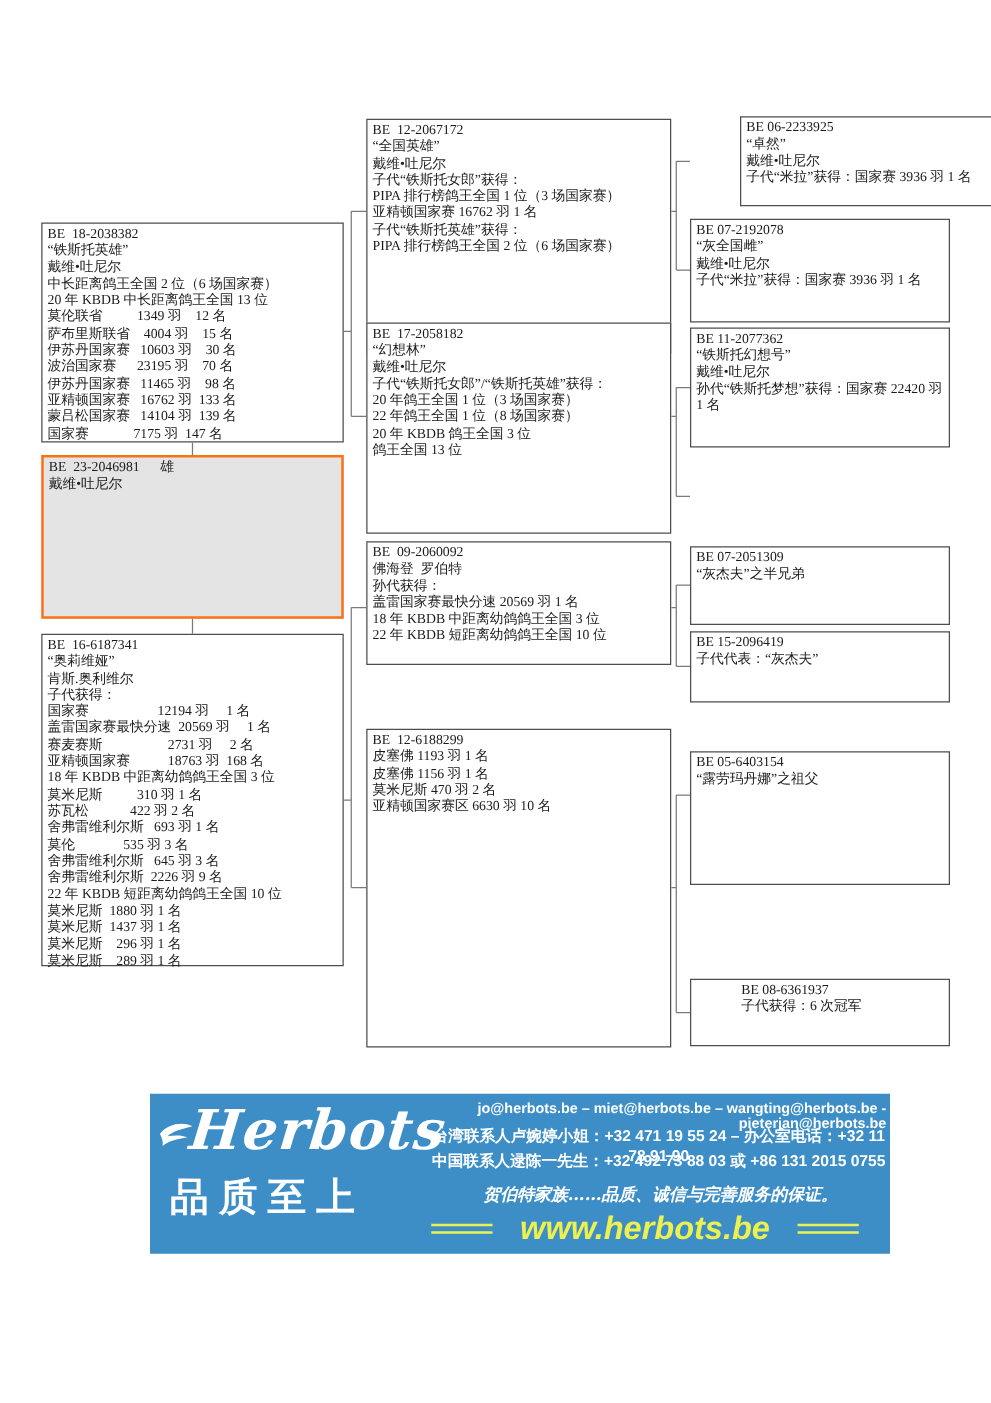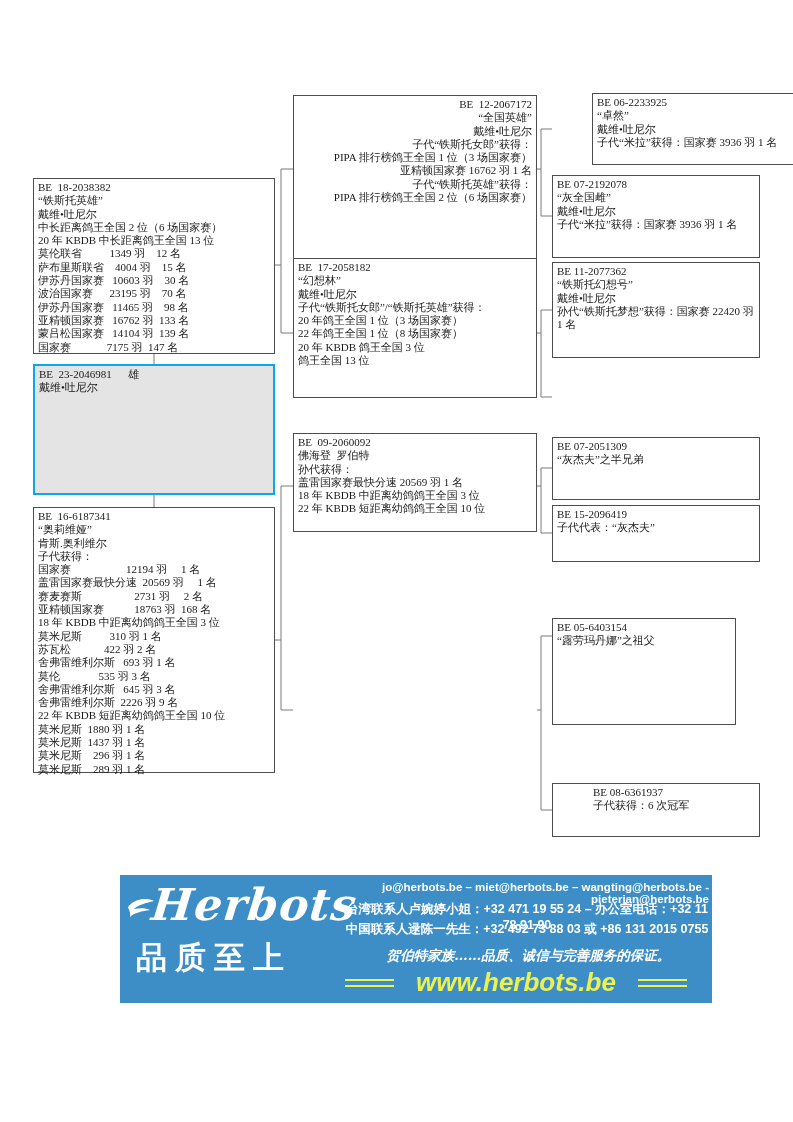--- a/index.html
+++ b/index.html
@@ -6,33 +6,33 @@
   body{width:793px;height:1122px;background:#ffffff;position:relative;
        font-family:"Liberation Serif","DejaVu Serif",serif;}
   #page{position:absolute;left:0;top:0;width:793px;height:1122px;background:#fff;overflow:hidden;}
 
   
   .pbox{position:absolute;background:#fff;border:1px solid #4d4d4d;
         padding:2px 4px;box-sizing:border-box;color:#1a1a1a;}
   .pbox .ln{font-size:11px;line-height:13.3px;white-space:pre-wrap;
             font-family:"Liberation Serif","DejaVu Serif",serif;}
   #box-l1{left:33px;top:178px;width:242px;height:176px;}
-  #box-l2{left:33px;top:364px;width:242px;height:131px;background:#e4e4e4;border:2px solid #0ea5e9;}
+  #box-l2{left:33px;top:364px;width:242px;height:131px;background:#e4e4e4;border:2px solid #f97316;}
   #box-l3{left:33px;top:507px;width:242px;height:266px;}
-  #box-m1{left:293px;top:95px;width:244px;height:188px;text-align:right;}
-  #box-m2{left:293px;top:258px;width:244px;height:140px;}
+  #box-m1{left:293px;top:95px;width:244px;height:188px;}
+  #box-m2{left:293px;top:258px;width:244px;height:169px;}
   #box-m3{left:293px;top:433px;width:244px;height:99px;}
   #box-m4{left:293px;top:583px;width:244px;height:255px;}
   #box-r1{left:552px;top:93px;width:208px;height:72px;margin-left:40px;}
   #box-r2{left:552px;top:175px;width:208px;height:83px;}
   #box-r3{left:552px;top:262px;width:208px;height:96px;}
   #box-r4{left:552px;top:362px;width:208px;height:70px;}
   #box-r5{left:552px;top:437px;width:208px;height:63px;}
   #box-r6{left:552px;top:505px;width:208px;height:57px;}
-  #box-r7{left:552px;top:618px;width:184px;height:107px;}
+  #box-r7{left:552px;top:601px;width:208px;height:107px;}
   #box-r8{left:552px;top:783px;width:208px;height:54px;padding-left:40px;}
 
   #connectors{position:absolute;left:0;top:0;width:793px;height:1122px;}
 
   
   #banner{position:absolute;left:120px;top:875px;width:592px;height:128px;
           background:#3d8ec6;color:#fff;font-family:"Liberation Sans","DejaVu Sans",sans-serif;}
   #logo{position:absolute;left:6px;top:4px;width:230px;height:58px;}
   #logo .wing{position:absolute;left:0;top:16px;}
   #logo .word{position:absolute;left:26px;top:0;font-family:"DejaVu Serif",serif;
@@ -145,20 +145,29 @@
   <div class="pbox" id="box-m3">
     <div>
         <div class="ln">BE  09-2060092</div>
         <div class="ln">佛海登  罗伯特</div>
         <div class="ln">孙代获得：</div>
         <div class="ln">盖雷国家赛最快分速 20569 羽 1 名</div>
         <div class="ln">18 年 KBDB 中距离幼鸽鸽王全国 3 位</div>
         <div class="ln">22 年 KBDB 短距离幼鸽鸽王全国 10 位</div>
       </div>
   </div>
+  <div class="pbox" id="box-m4">
+    <div>
+        <div class="ln">BE  12-6188299</div>
+        <div class="ln">皮塞佛 1193 羽 1 名</div>
+        <div class="ln">皮塞佛 1156 羽 1 名</div>
+        <div class="ln">莫米尼斯 470 羽 2 名</div>
+        <div class="ln">亚精顿国家赛区 6630 羽 10 名</div>
+      </div>
+  </div>
 
   <div class="pbox" id="box-r1">
     <div>
         <div class="ln">BE 06-2233925</div>
         <div class="ln">“卓然”</div>
         <div class="ln">戴维•吐尼尔</div>
         <div class="ln">子代“米拉”获得：国家赛 3936 羽 1 名</div>
       </div>
   </div>
   <div class="pbox" id="box-r2">

